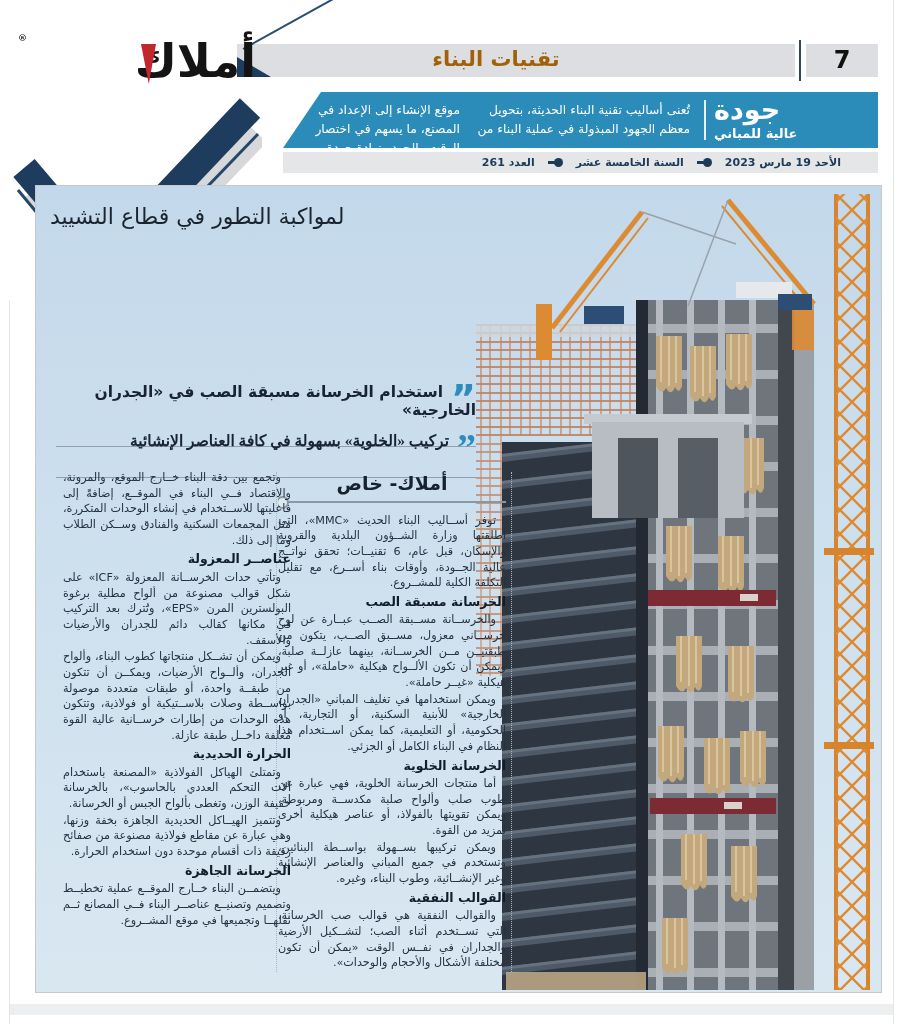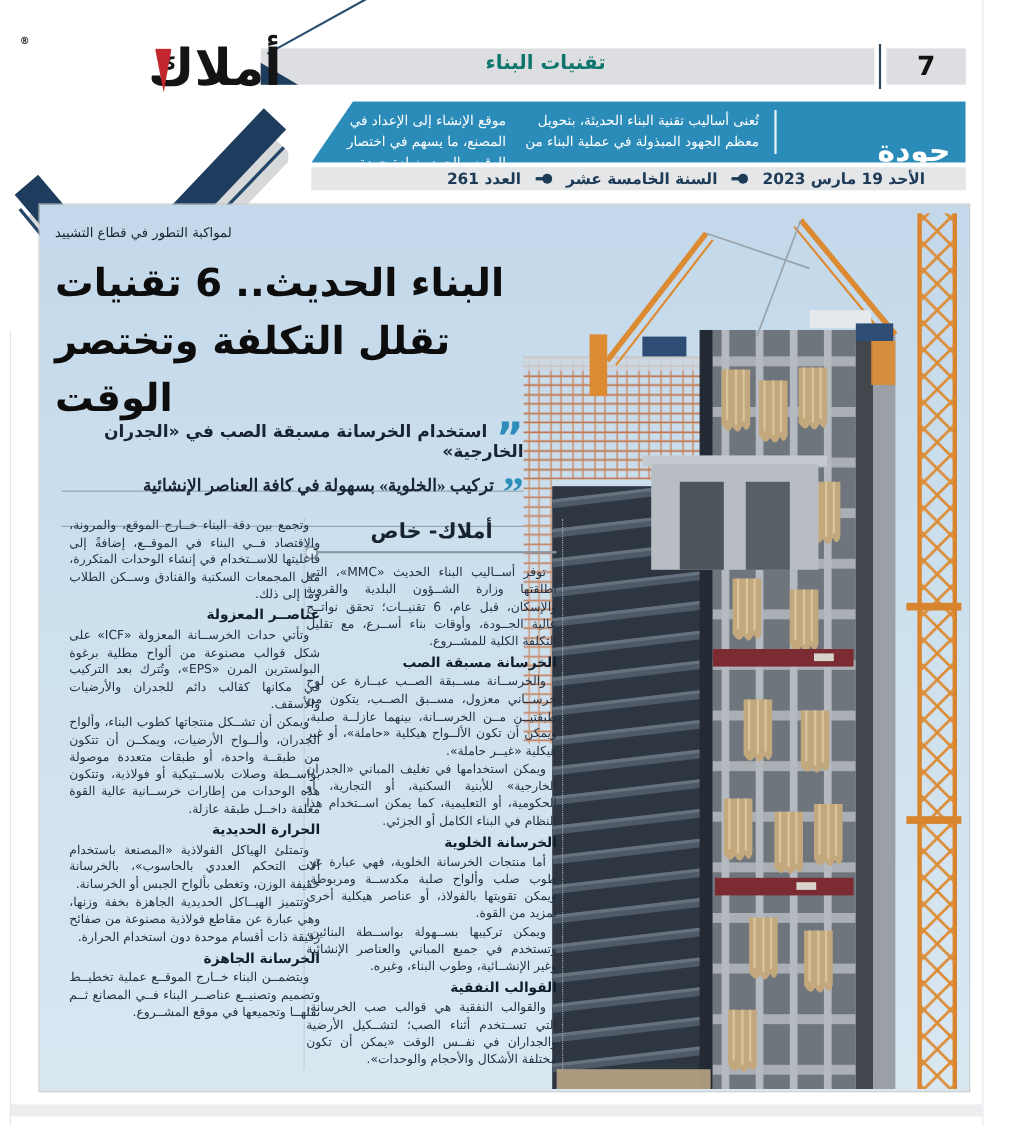--- a/index.html
+++ b/index.html
@@ -3,56 +3,56 @@
 <meta charset="utf-8">
 <style>
   html,body{margin:0;padding:0;background:#ffffff;}
   body{font-family:"DejaVu Sans",sans-serif;}
   .page{position:relative;width:917px;height:1024px;background:#ffffff;overflow:hidden;}
   .edge{position:absolute;top:0;bottom:0;width:1px;background:#e4e6e8;}
   .edge.l{left:9px;top:300px;} .edge.r{left:893px;}
 
   
   .section-band{position:absolute;left:237px;top:44px;width:558px;height:33px;background:#dcdee1;}
-  .section-title{margin:0;position:absolute;left:0;right:40px;top:3px;font-size:18px;font-weight:bold;color:#0f766e;text-align:center;}
+  .section-title{margin:0;position:absolute;left:0;right:40px;top:3px;font-size:21px;font-weight:bold;color:#a16207;text-align:center;}
   .band-tip{position:absolute;left:237px;top:57px;width:0;height:0;border-left:34px solid #1e3c5e;border-top:20px solid transparent;}
   .band-slash{position:absolute;left:243px;top:48px;width:150px;height:2px;background:#2a4e70;transform:rotate(-29deg);transform-origin:left center;}
   .pagenum-box{position:absolute;left:806px;top:44px;width:72px;height:33px;background:#dcdee1;text-align:center;}
   .pagenum-box span{font-size:24px;font-weight:bold;color:#111;line-height:33px;}
   .pagenum-divider{position:absolute;left:799px;top:40px;width:2px;height:41px;background:#30475e;}
 
   .logo{position:absolute;left:12px;top:38px;width:250px;height:290px;}
   .logo-word{position:relative;direction:rtl;font-size:46px;font-weight:bold;color:#141414;line-height:1;padding-right:6px;letter-spacing:-1px;}
   .logo-red{position:absolute;right:106px;top:6px;width:15px;height:40px;background:#c1272d;clip-path:polygon(0 0,100% 0,52% 100%);}
   .logo-reg{position:absolute;left:6px;top:-4px;font-size:9px;color:#222;}
   .logo-check{position:absolute;left:0;top:52px;}
 
   
   .quality-banner{position:absolute;left:283px;top:92px;width:595px;height:56px;background:#2b8cba;clip-path:polygon(38px 0,100% 0,100% 100%,0 100%);color:#fff;}
-  .qb-titlewrap{position:absolute;right:14px;top:3px;width:150px;text-align:right;margin-top:28px;}
+  .qb-titlewrap{position:absolute;right:14px;top:3px;width:150px;text-align:left;}
   .qb-title{font-size:27px;font-weight:bold;line-height:1.1;}
   .qb-sub{font-size:13px;font-weight:bold;margin-top:1px;}
   .qb-sep{position:absolute;right:172px;top:8px;width:2px;height:40px;background:#e8f2f7;}
   .qb-text{position:absolute;top:9px;direction:rtl;text-align:right;font-size:12.3px;line-height:1.55;width:218px;}
   .qb-text.rt{right:188px;}
   .qb-text.lt{right:418px;width:172px;}
 
   .dateline{position:absolute;left:283px;top:152px;width:595px;height:21px;background:#e4e6e8;direction:rtl;display:flex;align-items:center;gap:13px;padding:0;box-sizing:border-box;}
   .dateline .pad{width:24px;}
-  .dl-item{font-size:14px;font-weight:bold;color:#1d3a57;}
+  .dl-item{font-size:11px;font-weight:bold;color:#1d3a57;}
   .dot{position:relative;width:15px;height:9px;display:inline-block;}
   .dot::before{content:"";position:absolute;right:0;top:0;width:9px;height:9px;border-radius:50%;background:#1d3a57;}
   .dot::after{content:"";position:absolute;left:0;top:3px;width:7px;height:3px;background:#1d3a57;}
 
   
   .article{position:absolute;left:35px;top:185px;width:845px;height:806px;border:1px solid #c6c8ca;
            background:linear-gradient(180deg,#c3d8ea 0%,#cde0ee 45%,#d9e7f1 100%);overflow:hidden;}
   .photo{position:absolute;left:0;top:0;width:845px;height:806px;}
 
-  .kicker{position:absolute;right:411px;top:18px;width:420px;direction:rtl;text-align:left;font-size:12px;color:#1a242e;}
+  .kicker{position:absolute;right:411px;top:18px;width:420px;direction:rtl;text-align:left;font-size:22px;color:#1a242e;}
   .headline{margin:0;position:absolute;right:411px;top:46px;width:420px;direction:rtl;text-align:left;
             font-size:35px;font-weight:bold;color:#0d0d0d;line-height:1.5;}
   .quote{position:absolute;right:405px;width:420px;direction:rtl;text-align:right;border-bottom:1px solid #90a0ae;
          padding-bottom:27px;font-size:15.5px;font-weight:bold;color:#182434;}
   .quote.q1{top:197px;} .quote.q2{top:246px;font-family:Liberation Serif, serif;}
   .qmark{color:#2e8cbb;font-size:38px;line-height:0;vertical-align:-14px;margin-left:8px;font-weight:bold;}
 
   .byline{font-size:19px;font-weight:bold;color:#16222e;text-align:center;}
   .byline-rule{position:relative;height:10px;margin-top:4px;border-top:2px solid #8b97a3;}
   .byline-rule i{position:absolute;left:-2px;top:-7px;width:9px;height:9px;border:2px solid #8b97a3;border-radius:50%;background:#dfe9f1;display:block;}
@@ -225,21 +225,20 @@
       <rect x="500" y="118" width="16" height="56" fill="#dd8b33"></rect>
       <rect x="548" y="120" width="40" height="18" fill="#2e4d74"></rect>
       <rect x="700" y="96" width="56" height="16" fill="#e6e9ec"></rect>
       <rect x="742" y="108" width="34" height="16" fill="#2e4d74"></rect>
       <rect x="756" y="124" width="22" height="40" fill="#dd8b33" opacity="0.9"></rect>
 
       <rect x="470" y="786" width="140" height="18" fill="#c2ac88" opacity="0.85"></rect>
     </svg>
 
     <div class="kicker">لمواكبة التطور في قطاع التشييد</div>
-    <h2 class="headline"><span>البناء الحديث.. 6 تقنيات</span><br><span>تقلل التكلفة وتختصر الوقت</span></h2>
 
     <div class="quote q1"><span class="qmark">”</span><span>استخدام الخرسانة مسبقة الصب في «الجدران الخارجية»</span></div>
     <div class="quote q2"><span class="qmark">”</span><span>تركيب «الخلوية» بسهولة في كافة العناصر الإنشائية</span></div>
 
     <div class="col-rule r1"></div>
     <div class="col-rule r2"></div>
 
     <div class="col col-a">
       <div class="byline">أملاك- خاص</div>
       <div class="byline-rule">

